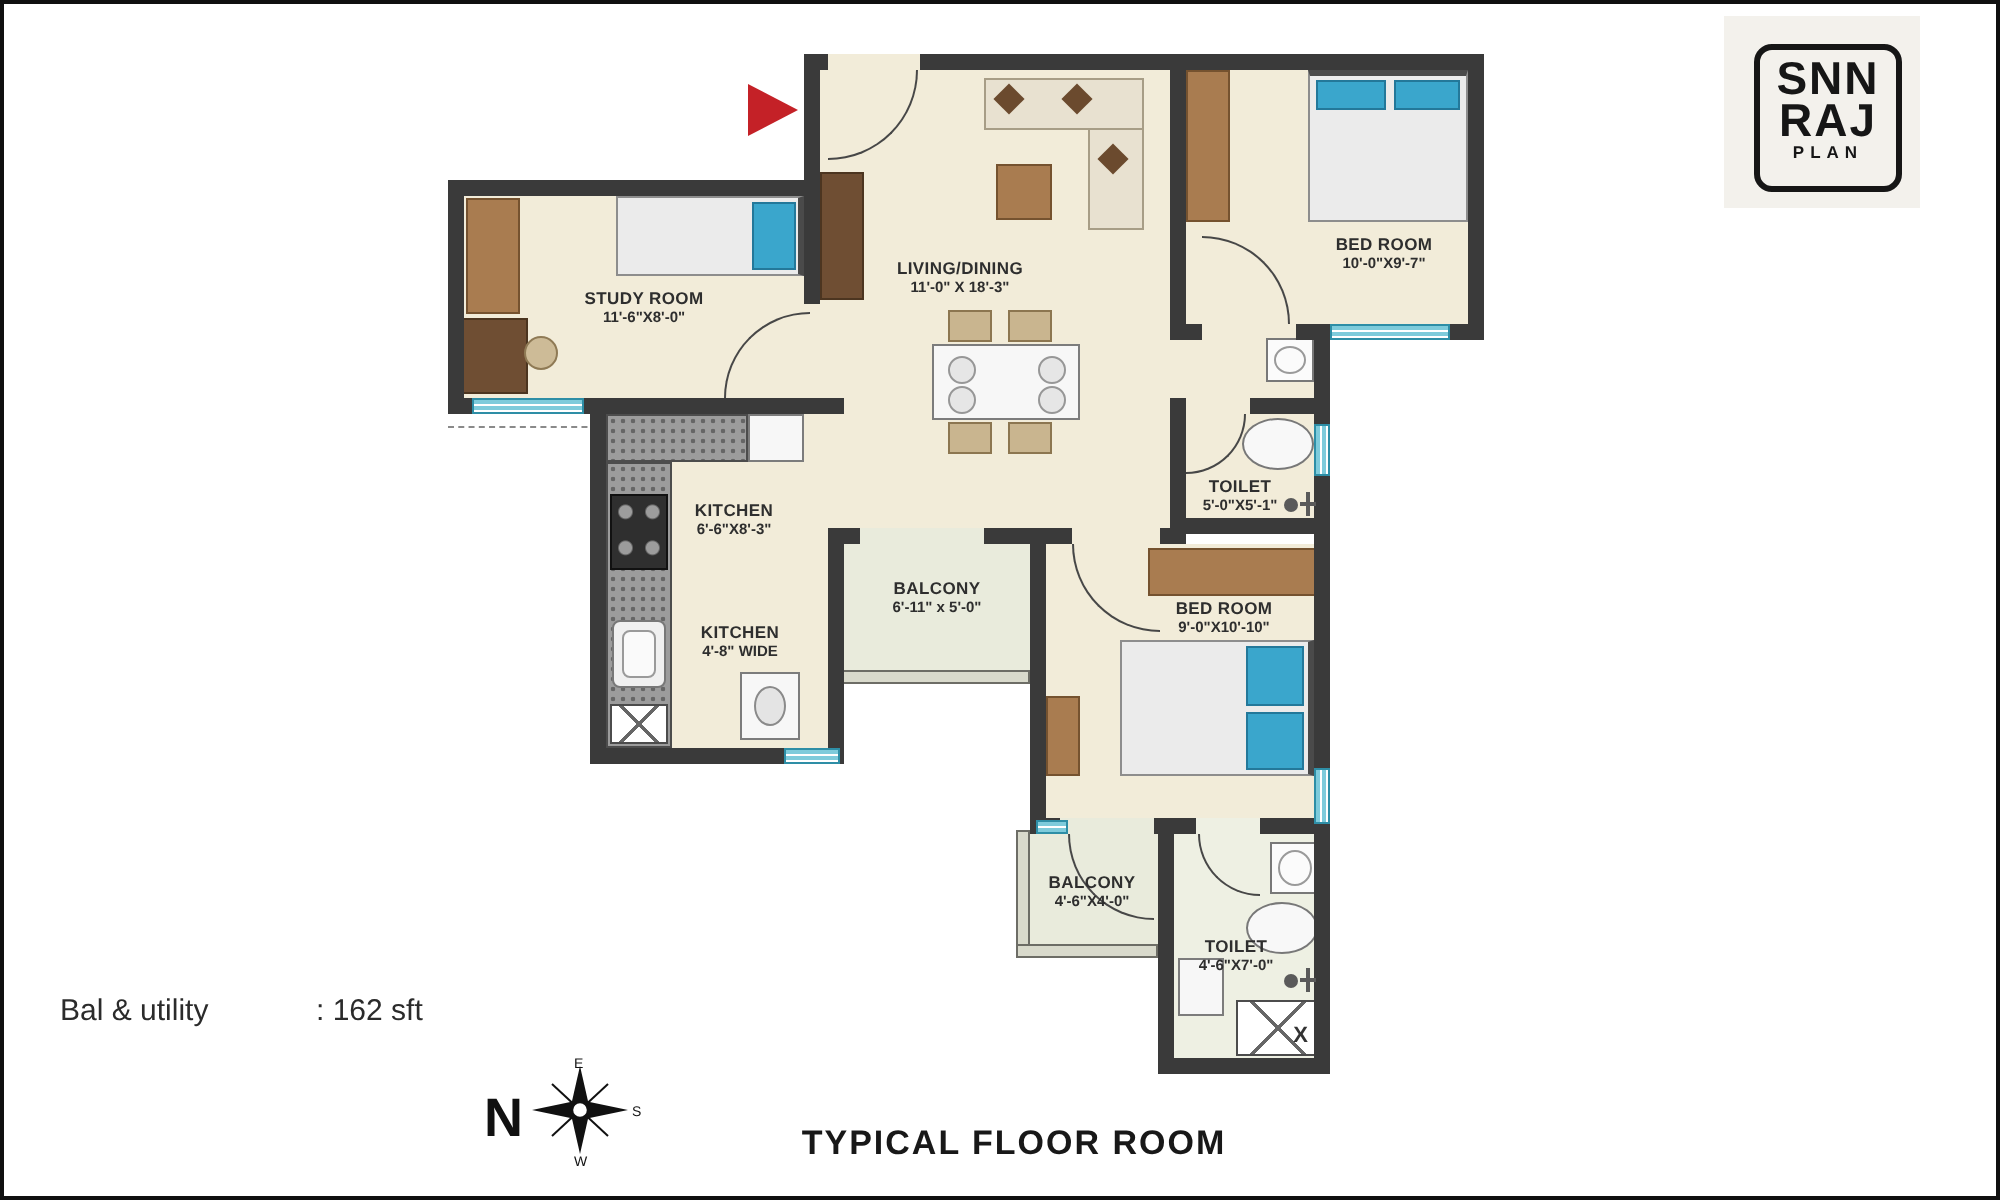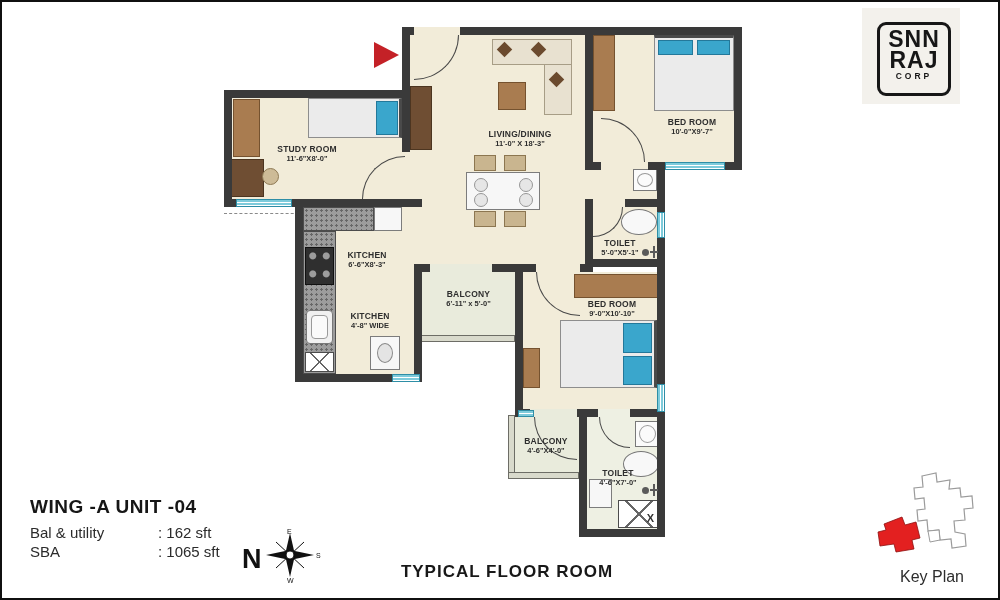--- a/index.html
+++ b/index.html
@@ -85,21 +85,21 @@
 </style>
 </head>
 <body>
 
 <div class="page">
 
   <div class="logo">
     <div class="box">
       <div class="l1">SNN</div>
       <div class="l2">RAJ</div>
-      <div class="l3">CORP</div>
+      <div class="l3">PLAN</div>
     </div>
   </div>
 
   <div class="floor" style="left:230px;top:96px;width:178px;height:101px;"></div>
   <div class="floor" style="left:408px;top:33px;width:175px;height:229px;"></div>
   <div class="floor" style="left:301px;top:205px;width:111px;height:167px;"></div>
   <div class="floor" style="left:591px;top:33px;width:141px;height:127px;"></div>
   <div class="floor" style="left:583px;top:168px;width:72px;height:89px;"></div>
   <div class="floor" style="left:521px;top:270px;width:134px;height:137px;"></div>
   <div class="floor balc" style="left:420px;top:270px;width:93px;height:63px;"></div>
@@ -220,25 +220,25 @@
   <div class="furn ovalfix" style="left:621px;top:449px;width:36px;height:26px;"></div>
   <div class="shower" style="left:640px;top:482px;">
     <div class="dot"></div>
     <div class="bar"></div>
   </div>
   <div class="furn whitebox" style="left:587px;top:477px;width:23px;height:29px;"></div>
   <div class="furn xhatch" style="left:616px;top:498px;width:42px;height:28px;">
     <span class="shaftX">X</span>
   </div>
 
-  <div class="rlabel" style="left:250px;top:143px;width:110px;">
+  <div class="rlabel" style="left:265px;top:143px;width:110px;">
     <span class="nm">STUDY ROOM</span>
     <span class="dm">11'-6"X8'-0"</span>
   </div>
-  <div class="rlabel" style="left:468px;top:128px;width:100px;">
+  <div class="rlabel" style="left:428px;top:128px;width:100px;">
     <span class="nm">LIVING/DINING</span>
     <span class="dm">11'-0" X 18'-3"</span>
   </div>
   <div class="rlabel" style="left:640px;top:116px;width:100px;">
     <span class="nm">BED ROOM</span>
     <span class="dm">10'-0"X9'-7"</span>
   </div>
   <div class="rlabel" style="left:588px;top:237px;width:60px;">
     <span class="nm">TOILET</span>
     <span class="dm">5'-0"X5'-1"</span>
@@ -262,47 +262,35 @@
   <div class="rlabel" style="left:511px;top:435px;width:66px;">
     <span class="nm">BALCONY</span>
     <span class="dm">4'-6"X4'-0"</span>
   </div>
   <div class="rlabel" style="left:583px;top:467px;width:66px;">
     <span class="nm">TOILET</span>
     <span class="dm">4'-6"X7'-0"</span>
   </div>
 
   <div class="info">
-    <div class="head">WING -A  UNIT -04</div>
     <div class="row">
       <span class="lbl">Bal &amp; utility</span><span>: 162 sft</span>
-    </div>
-    <div class="row">
-      <span class="lbl">SBA</span><span>: 1065 sft</span>
     </div>
   </div>
 
   <div class="compass">
     <svg width="82" height="58" viewBox="0 0 82 58">
       <text x="2" y="42" font-size="27" font-weight="bold" fill="#111" font-family="Liberation Sans, sans-serif">N</text>
       <line x1="36" y1="16" x2="64" y2="42" stroke="#111" stroke-width="1"></line>
       <line x1="64" y1="16" x2="36" y2="42" stroke="#111" stroke-width="1"></line>
       <polygon points="26,29 50,24 74,29 50,34" fill="#111"></polygon>
       <polygon points="50,7 55,29 50,51 45,29" fill="#111"></polygon>
       <circle cx="50" cy="29" r="4" fill="#fff" stroke="#111" stroke-width="1.2"></circle>
       <text x="47" y="8" font-size="7" fill="#111" font-family="Liberation Sans, sans-serif">E</text>
       <text x="76" y="32" font-size="7" fill="#111" font-family="Liberation Sans, sans-serif">S</text>
       <text x="47" y="57" font-size="7" fill="#111" font-family="Liberation Sans, sans-serif">W</text>
     </svg>
   </div>
 
   <div class="footer-title">TYPICAL FLOOR ROOM</div>
 
-  <div class="keyplan">
-    <svg width="124" height="98" viewBox="0 0 124 98">
-      <path d="M52 8 L66 5 L67 14 L80 12 L79 21 L90 20 L91 29 L102 28 L103 40 L94 41 L95 52 L84 53 L85 64 L95 66 L96 78 L82 80 L81 71 L70 72 L69 62 L58 63 L57 52 L48 53 L47 42 L55 41 L54 30 L45 31 L44 20 L53 19 Z" fill="#ffffff" stroke="#9b9b9b" stroke-width="1.2"></path>
-      <path d="M58 63 L69 62 L70 72 L60 74 Z" fill="#ffffff" stroke="#9b9b9b" stroke-width="1"></path>
-      <path d="M14 56 L32 49 L35 57 L46 54 L50 70 L42 72 L44 81 L26 84 L24 76 L10 78 L8 64 L16 62 Z" fill="#e32020" stroke="#8d0f0f" stroke-width="0.8"></path>
-    </svg>
-    <div class="cap">Key Plan</div>
-  </div>
 
 </div>
 
 </body></html>

